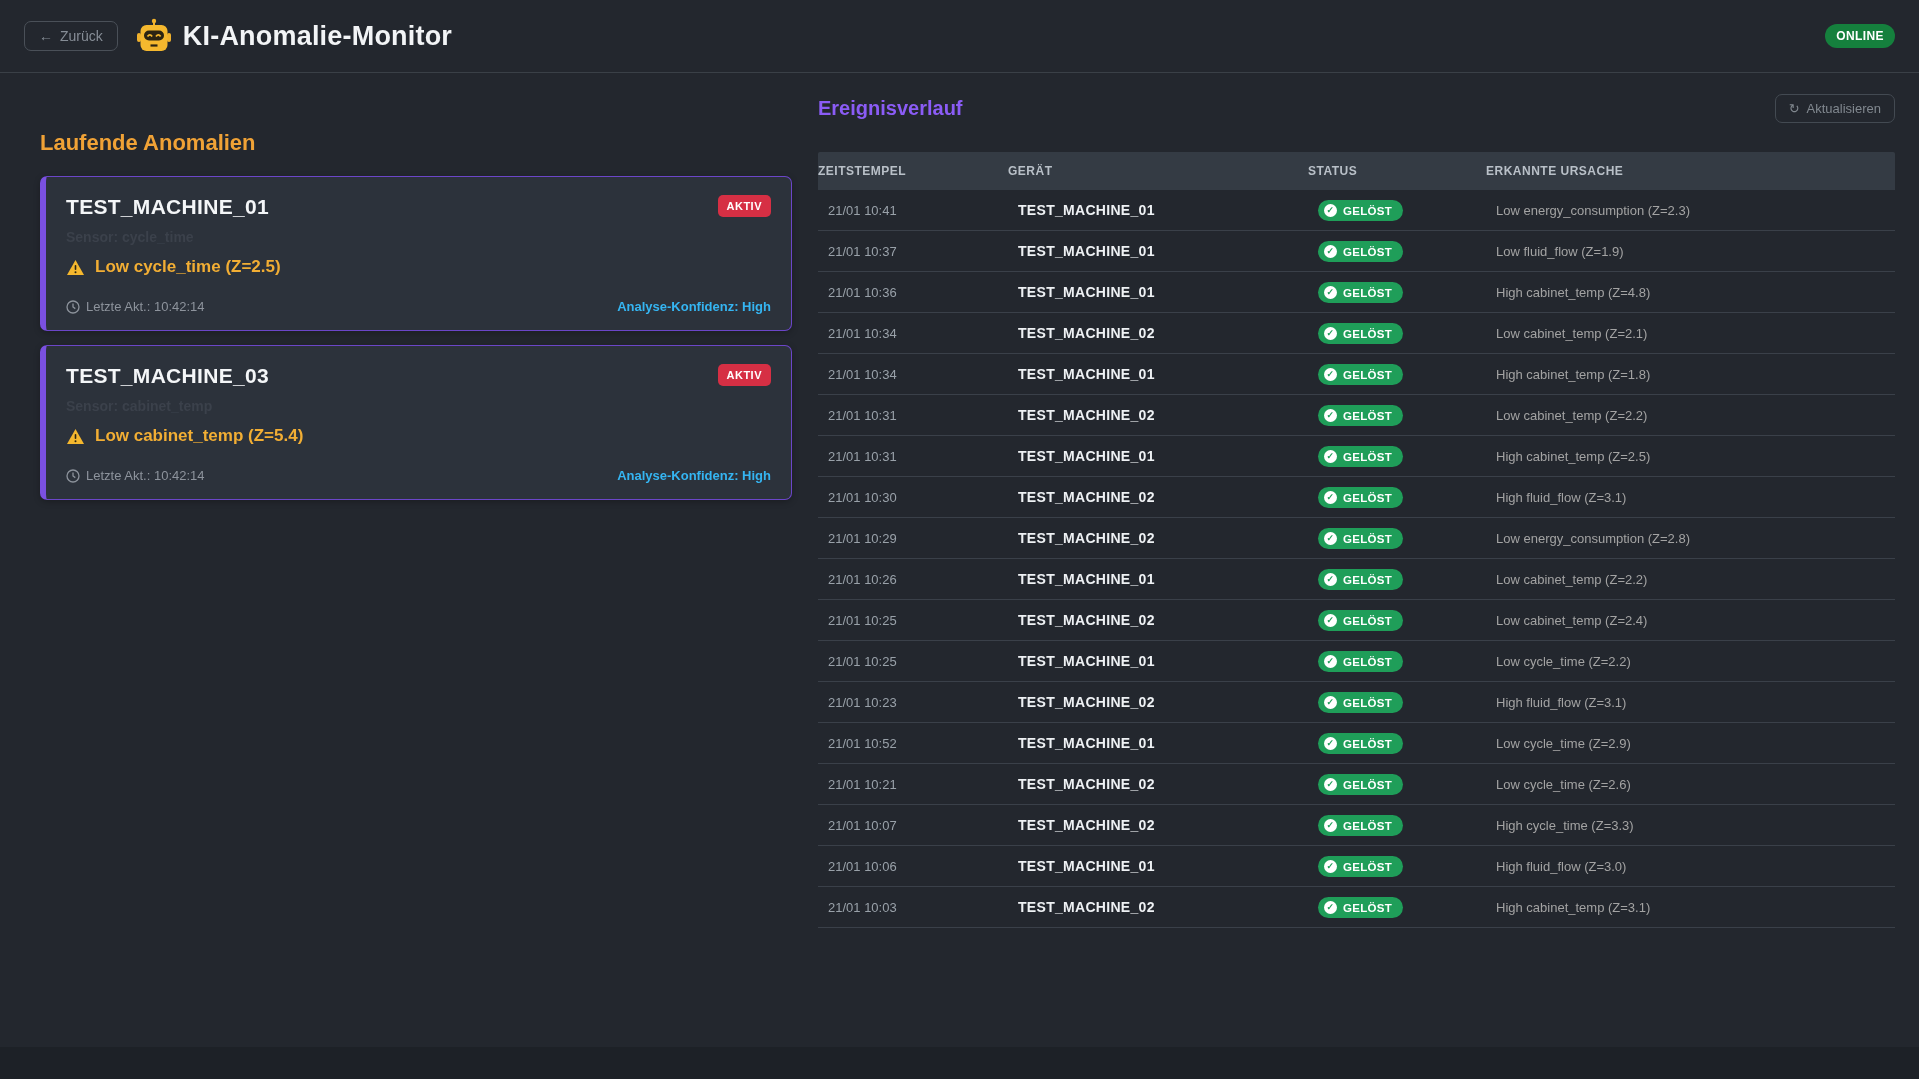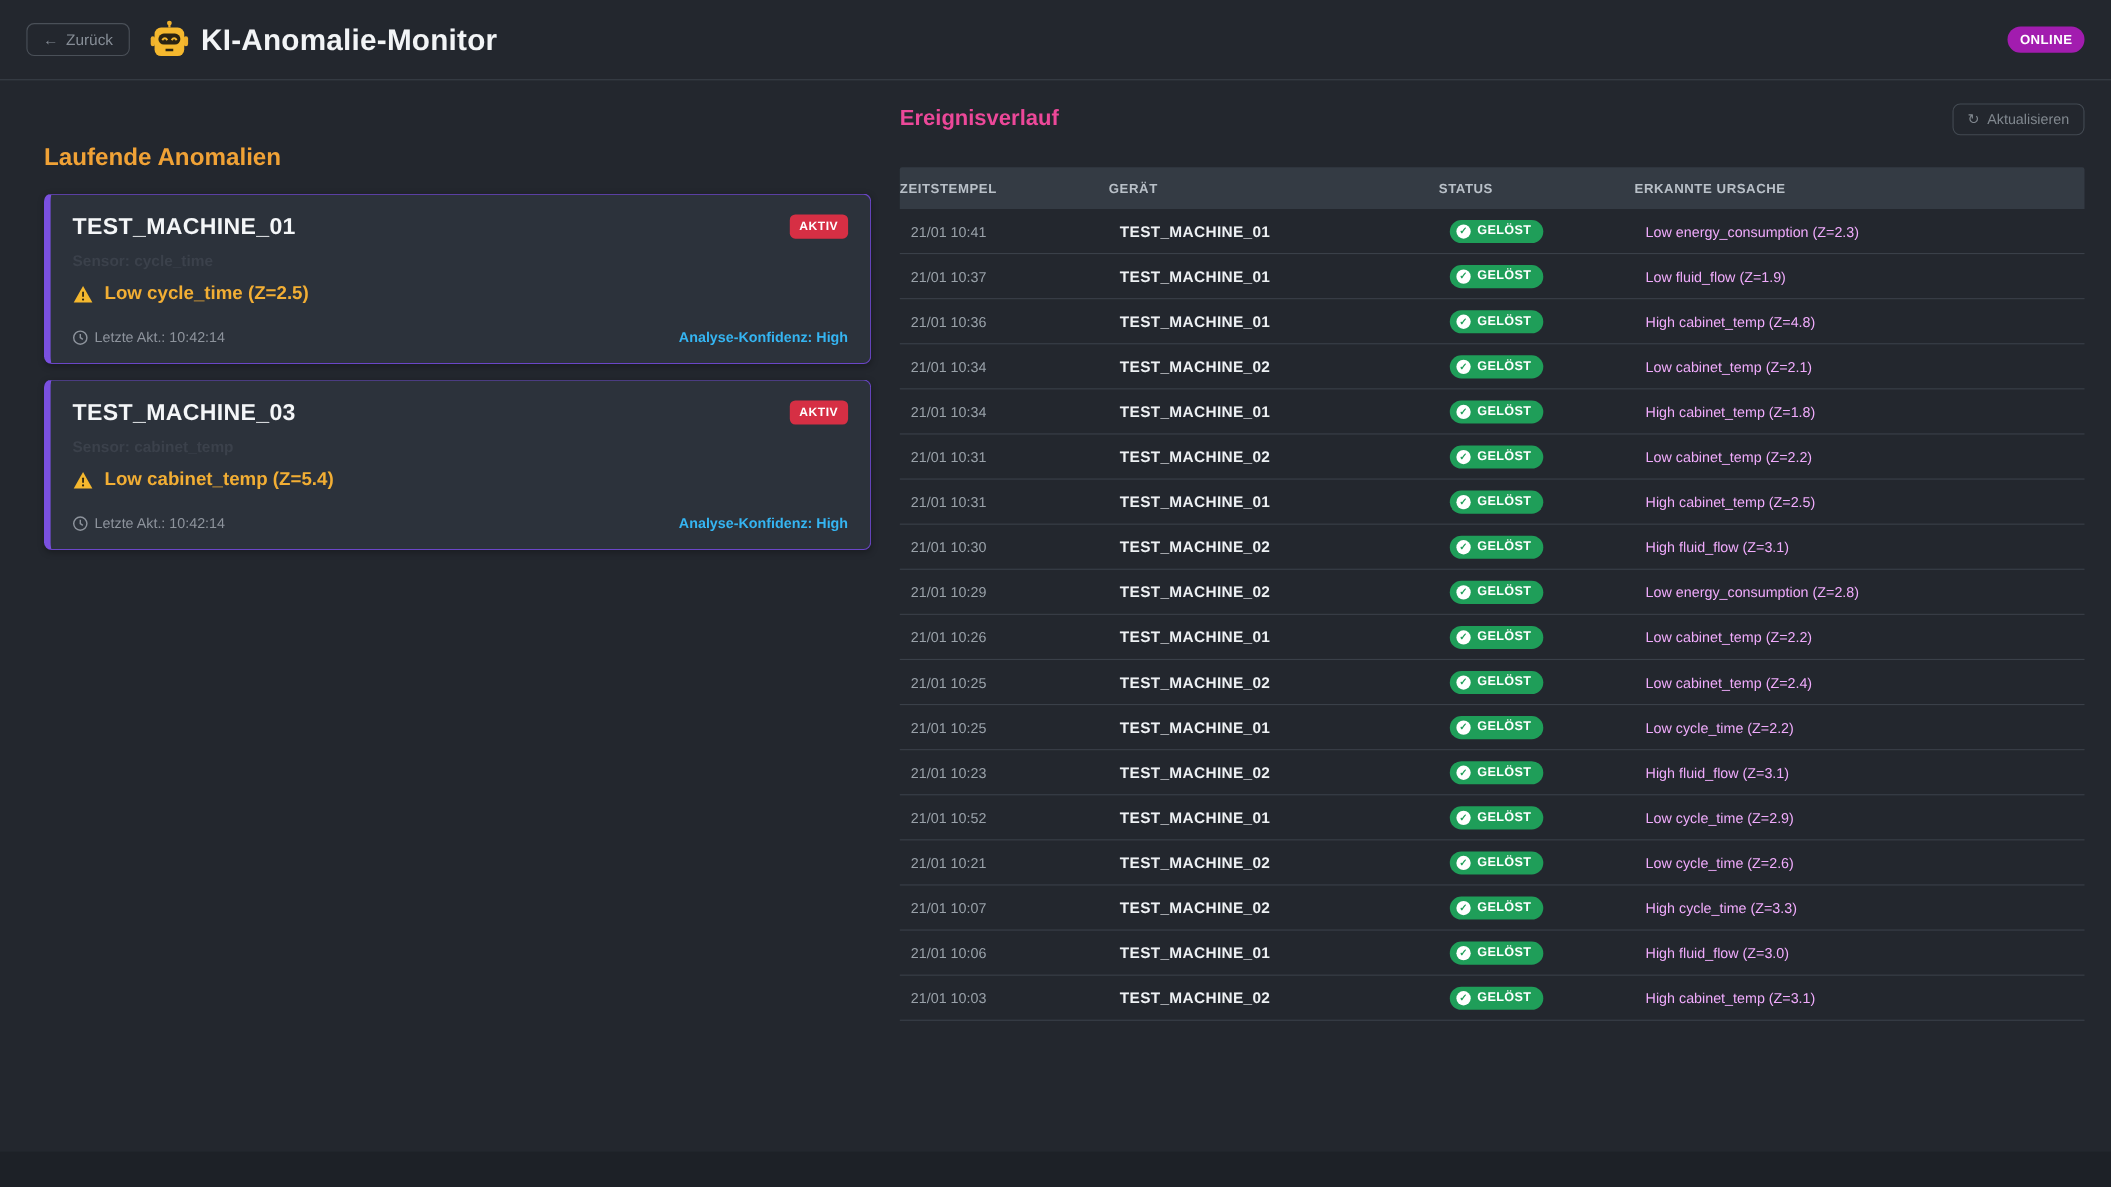--- a/index.html
+++ b/index.html
@@ -6,21 +6,21 @@
   *{box-sizing:border-box;font-family:"Liberation Sans", sans-serif;}
   .app{position:relative;width:1919px;height:1079px;background:#23272e;overflow:hidden;}
 
   
   .header{position:absolute;top:0;left:0;right:0;height:73px;border-bottom:1px solid #3a4047;
           display:flex;align-items:center;padding:0 24px;}
   .back-btn{display:inline-flex;align-items:center;gap:7px;background:transparent;border:1px solid #4a5058;
             color:#868d96;border-radius:7px;padding:6px 14px;font-size:14px;cursor:pointer;}
   .robot-icon{margin-left:18px;display:flex;}
   .app-title{color:#f2f4f6;font-size:27px;font-weight:bold;margin-left:11px;letter-spacing:.2px;}
-  .online-badge{margin-left:auto;background:#a21caf;color:#fff;font-weight:bold;font-size:12px;
+  .online-badge{margin-left:auto;background:#15803d;color:#fff;font-weight:bold;font-size:12px;
                 padding:5px 11px;border-radius:12px;letter-spacing:.4px;}
 
   
   .left-col{position:absolute;left:40px;top:96px;width:752px;}
   .anomalies-heading{color:#f0a236;font-size:22px;font-weight:bold;margin:34px 0 20px 0;}
   .card{position:relative;background:#2c323b;border:1px solid #6b46c8;border-left:6px solid #7a50e0;
         border-radius:7px;padding:18px 20px 16px 20px;margin-bottom:14px;box-shadow:0 2px 6px rgba(0,0,0,.25);}
   .card-top{display:flex;align-items:flex-start;justify-content:space-between;}
   .machine-name{margin:0;color:#f4f6f8;font-size:21px;font-weight:bold;letter-spacing:.3px;}
   .badge-aktiv{background:#d62f44;color:#fff;font-size:11px;font-weight:bold;border-radius:5px;
@@ -28,38 +28,38 @@
   .card-sub{color:#3b414b;font-size:14px;margin-top:10px;font-weight:bold;}
   .card-issue{display:flex;align-items:center;gap:10px;margin-top:12px;color:#f2ae34;
               font-size:17px;font-weight:bold;}
   .card-footer{display:flex;align-items:center;justify-content:space-between;margin-top:22px;}
   .last-update{display:inline-flex;align-items:center;gap:6px;color:#8d939c;font-size:13px;}
   .confidence{color:#35b5f2;font-size:13px;font-weight:bold;text-align:right;}
 
   
   .right-col{position:absolute;left:818px;top:84px;width:1077px;}
   .events-headrow{display:flex;align-items:center;justify-content:space-between;height:48px;}
-  .events-heading{color:#ec4899;font-size:20px;font-weight:bold;margin:0;}
+  .events-heading{color:#8b5cf6;font-size:20px;font-weight:bold;margin:0;}
   .refresh-btn{display:inline-flex;align-items:center;gap:7px;background:transparent;border:1px solid #434a52;
                color:#81888f;border-radius:7px;padding:6px 13px;font-size:13px;cursor:pointer;}
 
   .events-table{margin-top:20px;width:100%;}
   .t-head{display:grid;grid-template-columns:190px 300px 178px auto;background:#343b44;
           height:38px;align-items:center;border-radius:2px 2px 0 0;}
   .t-head > div{padding-left:0;color:#b9c0c8;font-size:12px;font-weight:bold;letter-spacing:.5px;}
   .t-row{display:grid;grid-template-columns:190px 300px 178px auto;height:41px;align-items:center;
          border-bottom:1px solid #3a4049;}
   .t-row > div{padding-left:10px;}
   .cell-time{color:#99a1a9;font-size:13px;}
   .cell-device{color:#eef1f4;font-size:14px;font-weight:bold;letter-spacing:.3px;}
   .badge-geloest{display:inline-flex;align-items:center;gap:6px;background:#1f9e59;color:#fff;
                  font-size:11.5px;font-weight:bold;border-radius:12px;padding:4px 11px 4px 6px;letter-spacing:.3px;}
   .chk{display:inline-flex;align-items:center;justify-content:center;width:13px;height:13px;border-radius:50%;
        background:#fff;color:#1f9e59;font-size:9px;font-weight:bold;line-height:1;}
-  .cell-cause{color:#f0abfc;font-size:13px;}
+  .cell-cause{color:#a3a3a3;font-size:13px;}
 
   .footer-bar{position:absolute;left:0;right:0;bottom:0;height:32px;background:#1d2127;}
   svg{display:block;}
 </style>
 </head>
 <body>
 
 <div class="app">
 
   <div class="header">

